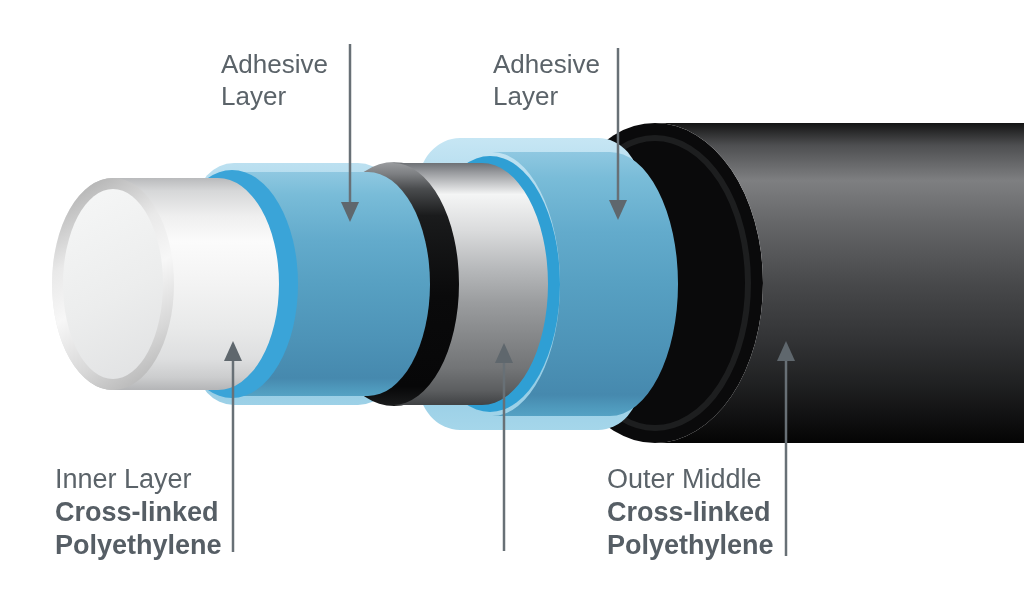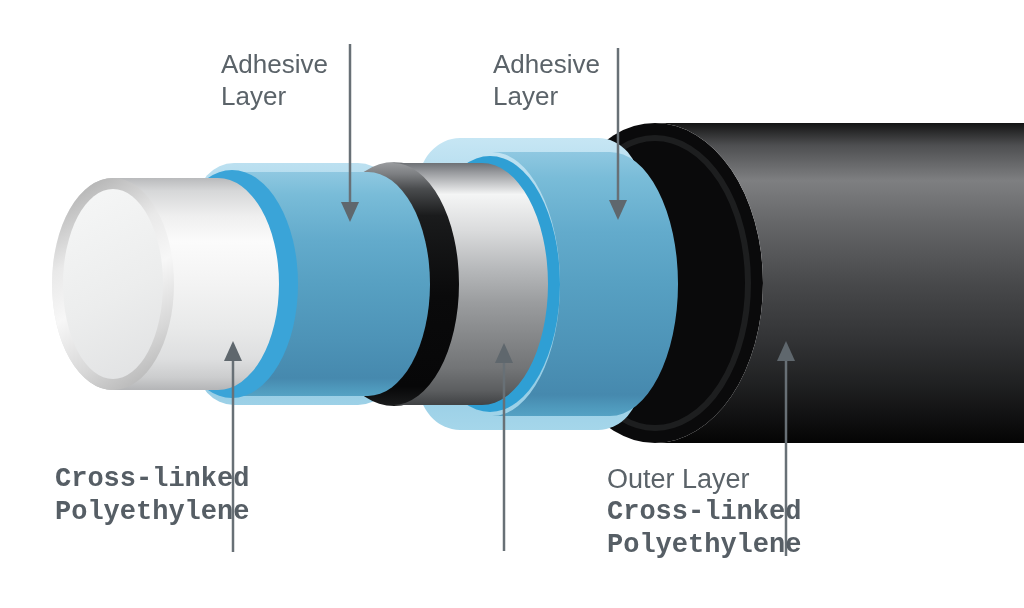--- a/index.html
+++ b/index.html
@@ -11,21 +11,21 @@
   .stage{position:absolute;left:0;top:0;width:1024px;height:608px;}
   svg{position:absolute;left:0;top:0;}
   .lbl{
     position:absolute;
     color:#5b6369;
     white-space:nowrap;
   }
   .lbl-top{font-size:26px;line-height:32px;}
   .lbl-bot{font-size:27px;line-height:33px;}
   .lbl span{display:block;}
-  .lbl .bold{font-weight:bold;color:#565e65;font-family:Liberation Mono, monospace;}
+  .lbl .bold{font-weight:bold;color:#565e65;}
 </style>
 </head>
 <body>
 
 <div class="stage">
 
   <svg width="1024" height="608" viewBox="0 0 1024 608">
     <defs>
       <linearGradient id="gradTube" gradientUnits="userSpaceOnUse" x1="0" y1="178" x2="0" y2="390">
         <stop offset="0" stop-color="#b9babc"></stop>
@@ -159,26 +159,27 @@
     <span>Adhesive</span>
     <span>Layer</span>
   </div>
 
   <div class="lbl lbl-top" style="left:493px;top:48px;">
     <span>Adhesive</span>
     <span>Layer</span>
   </div>
 
   <div class="lbl lbl-bot" style="left:55px;top:463px;">
+    <span>Inner Layer</span>
     <span class="bold">Cross-linked</span>
     <span class="bold">Polyethylene</span>
   </div>
 
   <div class="lbl lbl-bot" style="left:333px;top:496px;">
   </div>
 
   <div class="lbl lbl-bot" style="left:607px;top:463px;">
-    <span>Outer Layer</span>
+    <span>Outer Middle</span>
     <span class="bold">Cross-linked</span>
     <span class="bold">Polyethylene</span>
   </div>
 
 </div>
 
 </body></html>

